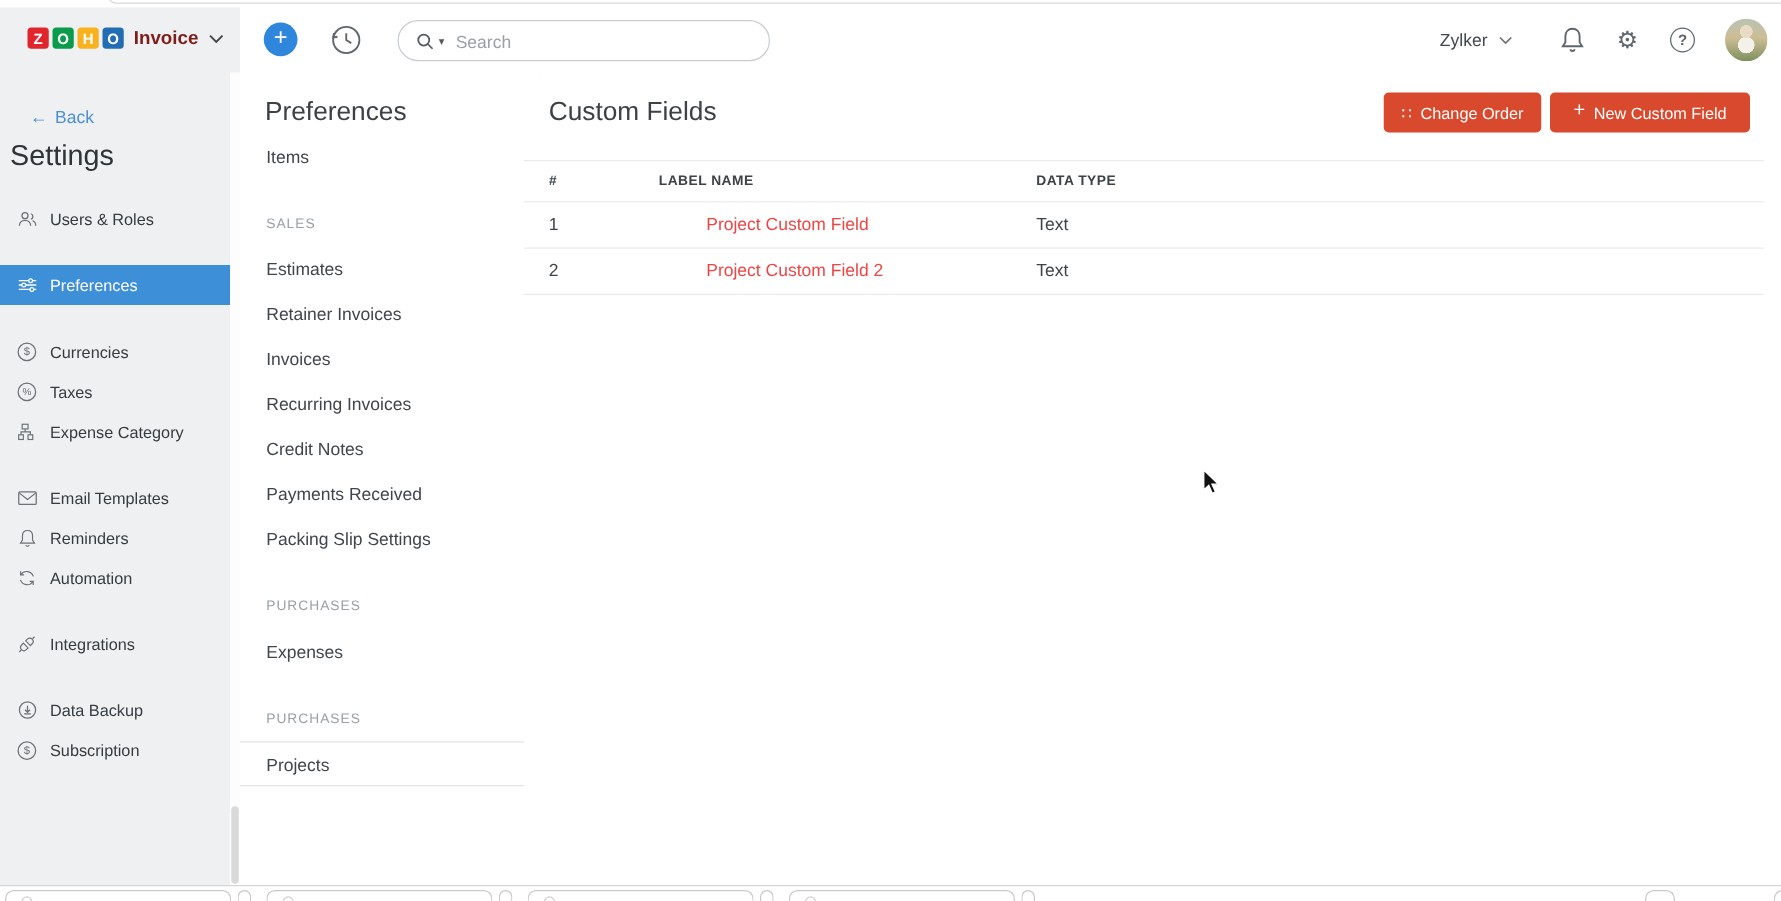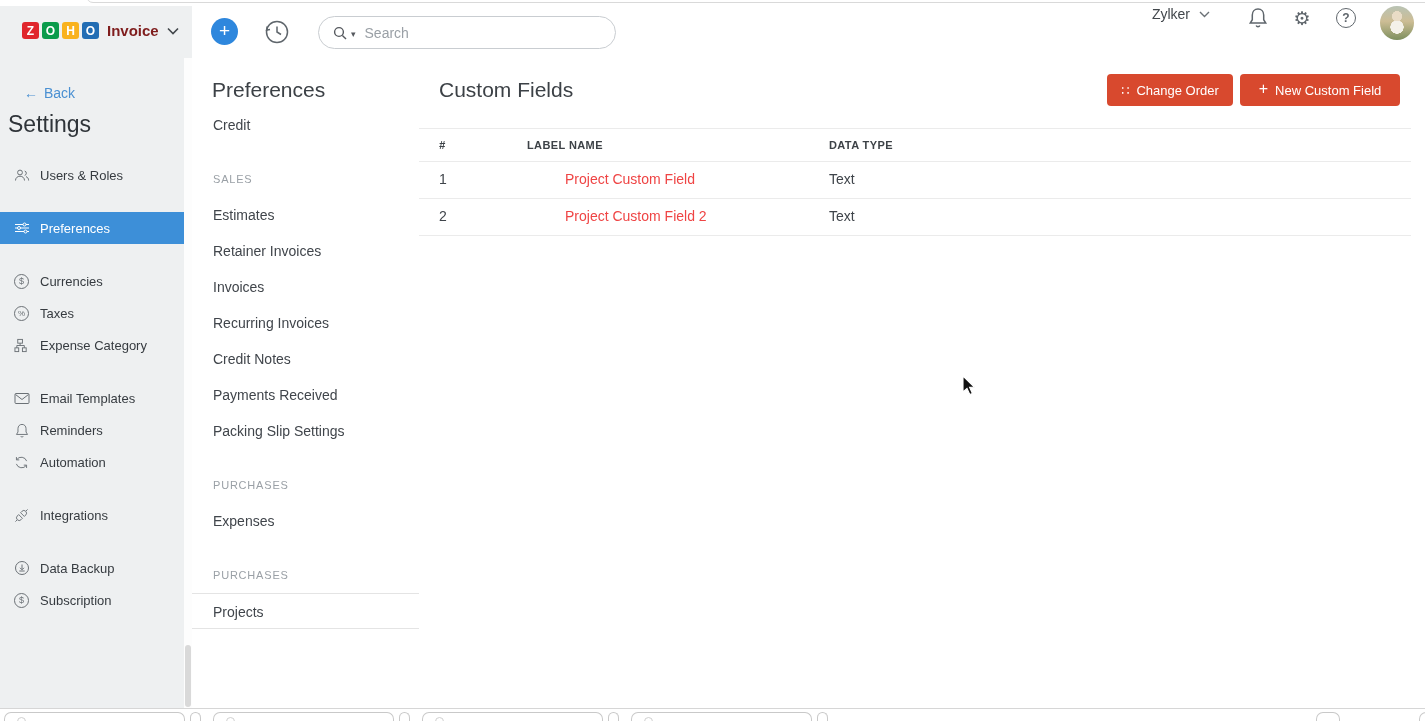--- a/index.html
+++ b/index.html
@@ -39,21 +39,21 @@
   .topbar { position:absolute; left:192px; top:6px; width:1233px; height:52px; background:#fff; }
   .plus-btn { position:absolute; left:19px; top:12px; width:27px; height:27px; border-radius:50%;
     background:#2e87dd; color:#fff; font-size:19px; line-height:25px; text-align:center; cursor:pointer; }
   .history-btn { position:absolute; left:70px; top:11px; width:29px; height:29px; cursor:pointer; }
   .search-box { position:absolute; left:126px; top:10px; width:298px; height:33px;
     border:1px solid #c9cdd1; border-radius:17px; background:#fff; display:flex; align-items:center; padding-left:14px; }
   .search-caret { font-size:9px; color:#55595e; margin:2px 0 0 4px; }
   .search-input { border:none; outline:none; font-size:14px; color:#3c4146; margin-left:9px; width:220px;
     font-family:"Liberation Sans",sans-serif; }
   .search-input::placeholder { color:#9aa0a6; }
-  .tb-right { position:absolute; right:11px; top:0; height:52px; display:flex; align-items:flex-start; }
+  .tb-right { position:absolute; right:11px; top:0; height:52px; display:flex; align-items:center; }
   .org-picker { display:flex; align-items:center; font-size:14px; color:#42474c; cursor:pointer; margin-right:26px; }
   .tb-ic { width:24px; height:24px; margin:0 10px; color:#5f666c; cursor:pointer;
     display:flex; align-items:center; justify-content:center; }
   .gear-glyph { font-size:19px; line-height:1; }
   .help-circle { width:20px; height:20px; border:1.5px solid #5f666c; border-radius:50%;
     font-size:12px; font-weight:bold; display:flex; align-items:center; justify-content:center; }
   .avatar { width:34px; height:34px; border-radius:50%; margin-left:12px; cursor:pointer; overflow:hidden;
     background:
       radial-gradient(circle at 50% 30%, #e9dcc6 0 17%, rgba(0,0,0,0) 18%),
       radial-gradient(circle at 50% 62%, #f4f1e9 0 24%, rgba(0,0,0,0) 25%),
@@ -276,21 +276,21 @@
     <div class="tb-ic">
       <span class="help-circle">?</span>
     </div>
     <div class="avatar"></div>
   </div>
 </div>
 
 <div class="panel">
   <div class="panel-title">Preferences</div>
   <div class="panel-list">
-    <div class="p-item clipped">Credit</div>
+    <div class="p-item clipped">Items</div>
     <div class="p-head">SALES</div>
     <div class="p-item">Estimates</div>
     <div class="p-item">Retainer Invoices</div>
     <div class="p-item">Invoices</div>
     <div class="p-item">Recurring Invoices</div>
     <div class="p-item">Credit Notes</div>
     <div class="p-item">Payments Received</div>
     <div class="p-item">Packing Slip Settings</div>
     <div class="p-head">PURCHASES</div>
     <div class="p-item">Expenses</div>

